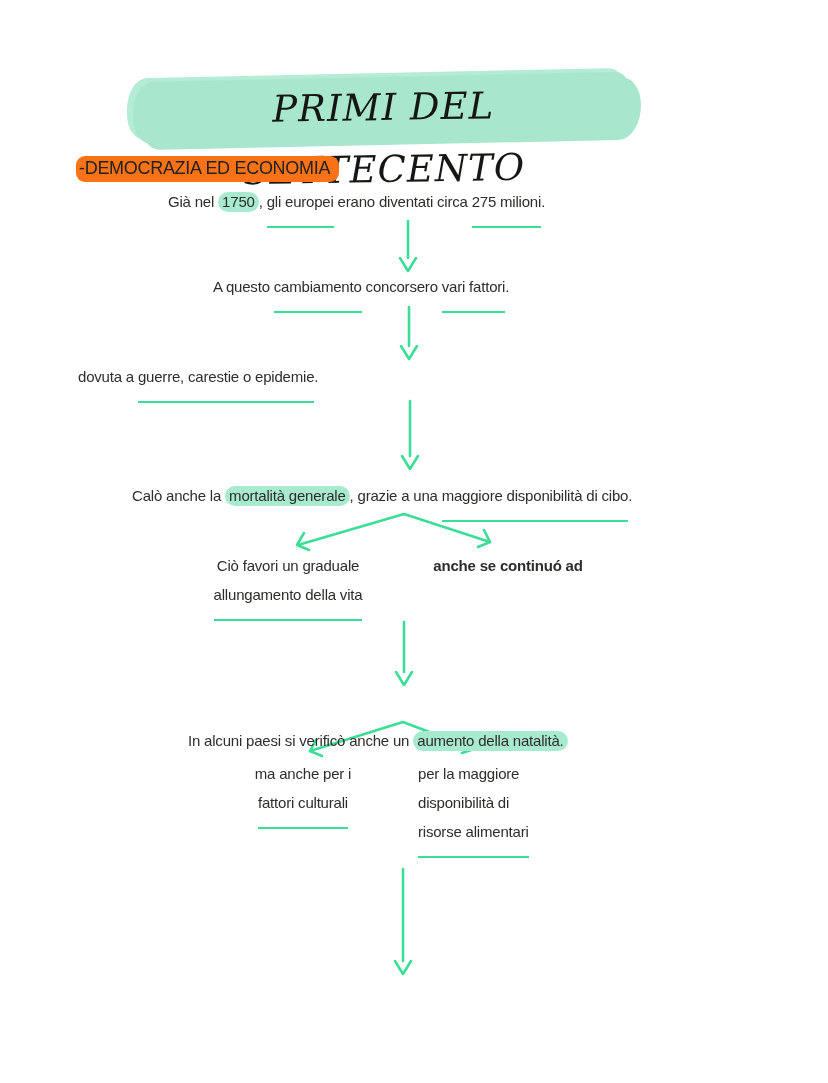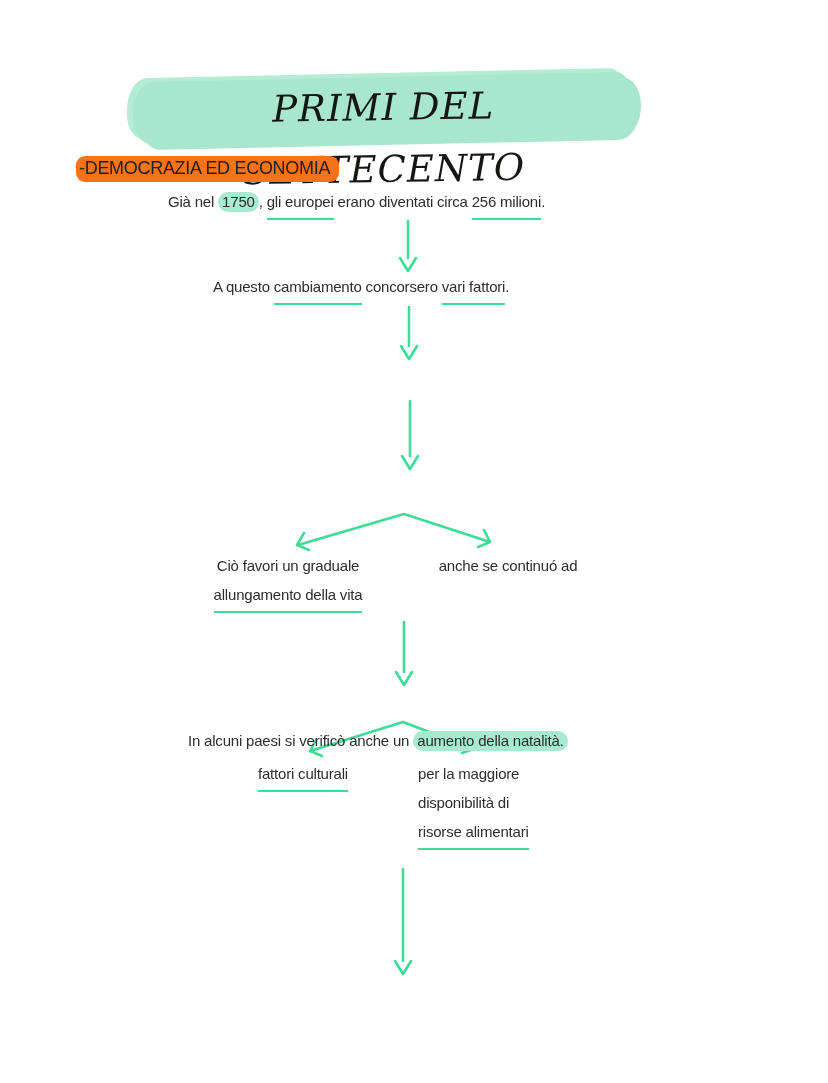--- a/index.html
+++ b/index.html
@@ -29,21 +29,21 @@
     white-space: nowrap;
   }
   .para { line-height: 30px; }
   .hl {
     background: #a7ead0;
     border-radius: 10px;
     padding: 1px 4px 2px;
   }
   .ul {
     border-bottom: 2.5px solid #3cdd96;
-    padding-bottom: 8px;
+    padding-bottom: 16px;
   }
   .col {
     position: absolute;
     font-size: 15px;
     letter-spacing: -0.2px;
     line-height: 29px;
     text-align: center;
     white-space: nowrap;
   }
   .col.left-align { text-align: left; }
@@ -117,40 +117,43 @@
         <path d="M395 961 L403 974 L411 961"></path>
     </g>
   </svg>
 
   <div class="title-blob">
     <h1 class="title-text">PRIMI DEL SETTECENTO</h1>
   </div>
 
   <div class="section-heading">-DEMOCRAZIA ED ECONOMIA</div>
 
-  <p class="t" style="left:168px; top:191px;"><span>Già nel </span><span class="hl">1750</span><span>, </span><span class="ul">gli europei</span><span> erano diventati circa </span><span class="ul">256 milioni</span><span>.</span></p>
+  <p class="t" style="left:168px; top:191px;"><span>Già nel </span><span class="hl">1750</span><span>, </span><span class="ul">gli europei</span><span> erano diventati circa </span><span class="ul">275 milioni</span><span>.</span></p>
 
   <p class="t" style="left:213px; top:276px;text-align:right;"><span>A questo </span><span class="ul">cambiamento</span><span> concorsero </span><span class="ul">vari fattori</span><span>.</span></p>
 
   <div class="t para" style="left:78px; top:362px;">
+    <div><span>dovuta a </span><span class="ul">guerre, carestie o epidemie</span><span>.</span></div>
   </div>
 
+  <p class="t" style="left:132px; top:485px;"><span>Calò anche la </span><span class="hl">mortalità generale</span><span>, grazie a una </span><span class="ul">maggiore disponibilità di cibo</span><span>.</span></p>
 
   <div class="col" style="left:193px; top:551px; width:190px;">
     <div><span>Ciò favori un graduale</span></div>
     <div><span class="ul">allungamento della vita</span></div>
   </div>
 
-  <div class="col" style="left:418px; top:551px; width:180px;">
+  <div class="col" style="left:418px; top:551px; width:180px;font-weight:bold;">
     <div><span>anche se continuó ad</span></div>
   </div>
 
   <p class="t" style="left:188px; top:694px;margin-top:36px;"><span>In alcuni paesi si verificò anche un </span><span class="hl">aumento della natalità.</span></p>
 
   <div class="col" style="left:238px; top:759px; width:130px;">
+    <div><span>ma anche per i</span></div>
     <div><span class="ul">fattori culturali</span></div>
   </div>
 
   <div class="col left-align" style="left:418px; top:759px;">
     <div><span>per la maggiore</span></div>
     <div><span>disponibilità di</span></div>
     <div><span class="ul">risorse alimentari</span></div>
   </div>
 
 </div>

